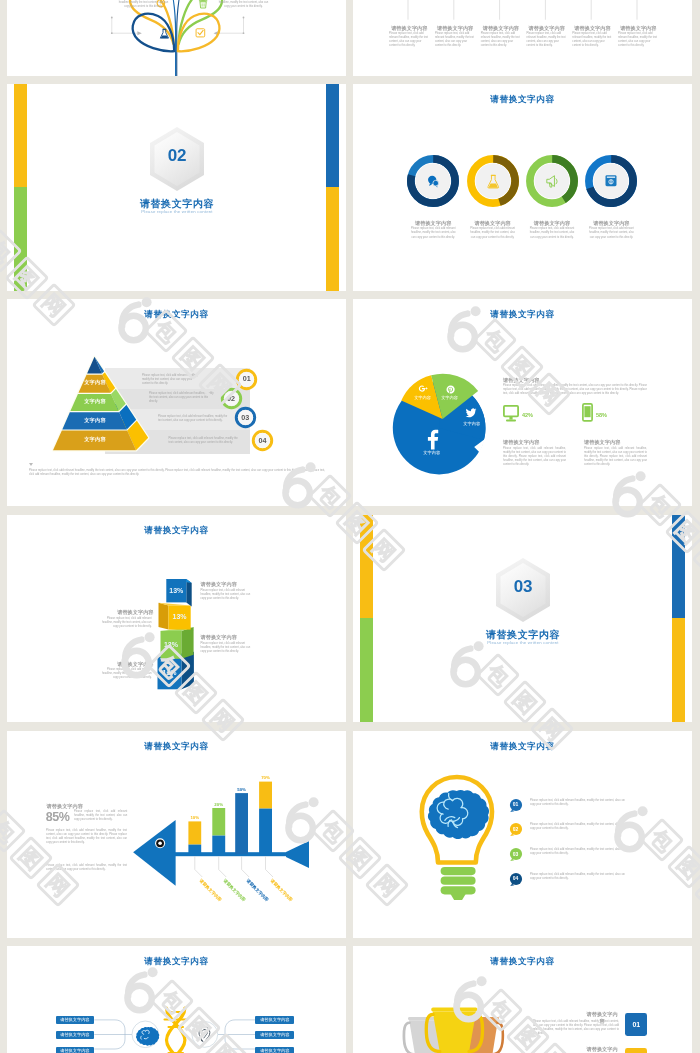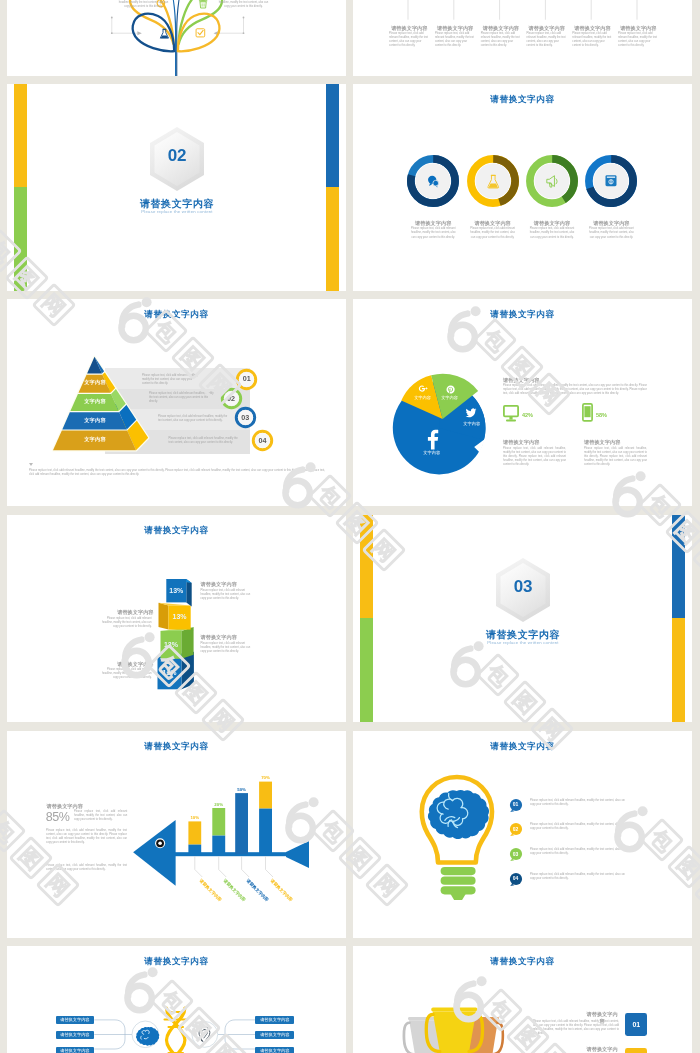--- a/index.html
+++ b/index.html
@@ -368,21 +368,21 @@
 </svg>
 <div class="abs" style="left:175.4px;top:84.2px;width:24.8px;text-align:center;color:#f8bd14;font-size:4.4px;font-weight:bold;">10%</div>
 <div class="abs" style="left:199.3px;top:70.8px;width:24.9px;text-align:center;color:#8ccd4f;font-size:4.4px;font-weight:bold;">20%</div>
 <div class="abs" style="left:222.2px;top:55.9px;width:24.8px;text-align:center;color:#1a6cb3;font-size:4.4px;font-weight:bold;">50%</div>
 <div class="abs" style="left:246.1px;top:44.4px;width:24.9px;text-align:center;color:#f8bd14;font-size:4.4px;font-weight:bold;">70%</div>
 <div class="abs" style="left:195.4px;top:147.0px;color:#f8bd14;font-size:4.2px;font-weight:bold;transform:rotate(45deg);transform-origin:0 0;white-space:nowrap;">请替换文字内容</div>
 <div class="abs" style="left:219.3px;top:147.0px;color:#8ccd4f;font-size:4.2px;font-weight:bold;transform:rotate(45deg);transform-origin:0 0;white-space:nowrap;">请替换文字内容</div>
 <div class="abs" style="left:242.2px;top:147.0px;color:#1a6cb3;font-size:4.2px;font-weight:bold;transform:rotate(45deg);transform-origin:0 0;white-space:nowrap;">请替换文字内容</div>
 <div class="abs" style="left:266.1px;top:147.0px;color:#f8bd14;font-size:4.2px;font-weight:bold;transform:rotate(45deg);transform-origin:0 0;white-space:nowrap;">请替换文字内容</div>
 <div class="tt" style="left:39.6px;top:72.4px;width:50px;">请替换文字内容</div>
-<div class="abs" style="left:38.7px;top:79.0px;color:#a5a5a5;font-size:12.5px;font-weight:normal;letter-spacing:-0.4px;">85%</div>
+<div class="abs" style="left:38.7px;top:79.0px;color:#a5a5a5;font-size:12.5px;font-weight:bold;letter-spacing:-0.4px;">85%</div>
 <div class="bb" style="left:67px;top:79.3px;width:53.2px;text-align:justify;">Please replace text, click add relevant headline, modify the text content, also can copy your content to this directly.</div>
 <div class="bb" style="left:39.1px;top:98.2px;width:81px;text-align:justify;">Please replace text, click add relevant headline, modify the text content, also can copy your content to this directly. Please replace text, click add relevant headline, modify the text content, also can copy your content to this directly.</div>
 <div class="bb" style="left:39.1px;top:133.3px;width:81px;text-align:justify;">Please replace text, click add relevant headline, modify the text content, also can copy your content to this directly.</div>
 </div>
 <div class="slide c2 r5" id="slide-bulb">
 <div class="ptitle">请替换文字内容</div>
 <svg class="abs" style="left:0;top:0;" width="339" height="207" viewBox="0 0 339 207">
 <path d="M85.0 131.5 C85.0 118 79.0 110 74.6 102.5 C70.6 95.6 68.8 88.3 68.8 80.5 C68.8 61.5 84.3 46.0 103.9 46.0 C123.5 46.0 139.0 61.5 139.0 80.5 C139.0 88.3 137.2 95.6 133.2 102.5 C128.8 110 122.8 118 122.8 131.5 Z" fill="none" stroke="#f8bd14" stroke-width="4.6" stroke-linejoin="round"></path>
 <g>
 <rect x="87.6" y="136.0" width="35.0" height="8.2" rx="4.1" fill="#8ccd4f"></rect>

